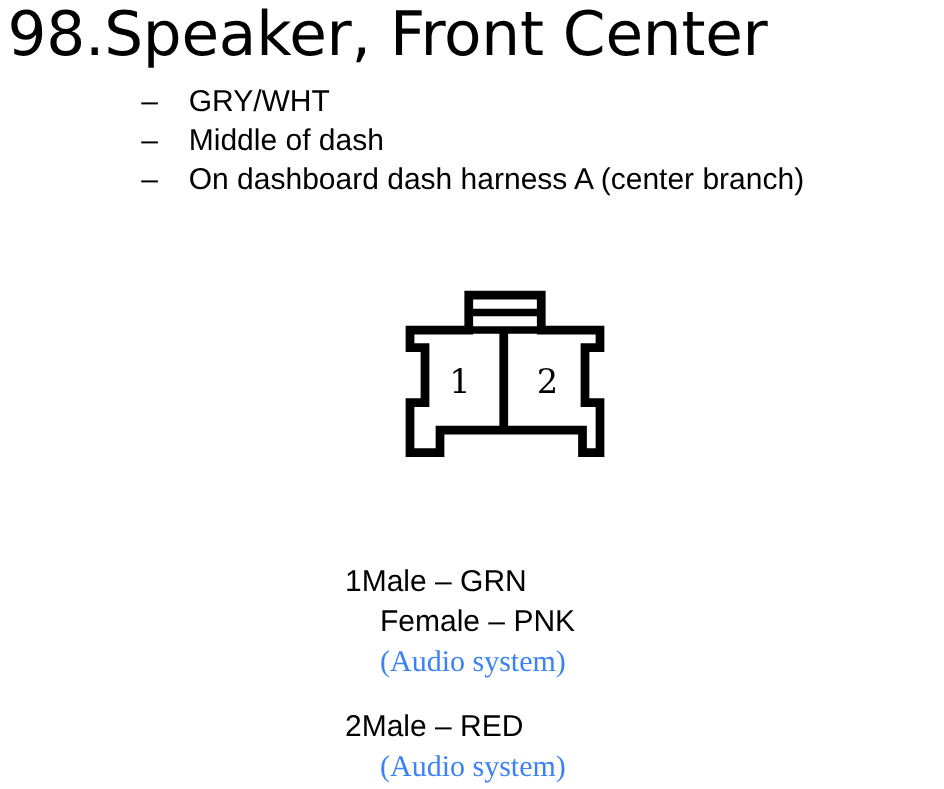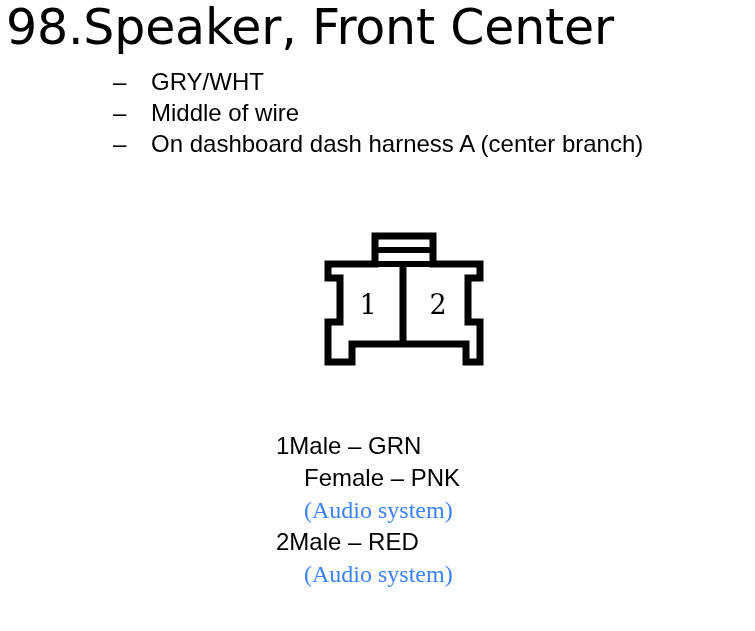--- a/index.html
+++ b/index.html
@@ -91,20 +91,21 @@
   }
   .legend-line {
     font-family: "Liberation Sans", sans-serif;
     font-size: 24px;
     line-height: 32px;
     white-space: nowrap;
     color: #000000;
   }
   .legend-line.male {
     padding-left: 0px;
+    margin-top: 20px;
   }
   .legend-line.female {
     padding-left: 28px;
   }
   .legend-line.system {
     padding-left: 28px;
     color: #3b82f6;
     font-family: Liberation Serif, serif;
   }
 </style>
@@ -115,21 +116,21 @@
 
 <div class="bullet-list">
 
   <div class="bullet-row">
     <span class="bullet-dash">–</span>
     <span class="bullet-text">GRY/WHT</span>
   </div>
 
   <div class="bullet-row">
     <span class="bullet-dash">–</span>
-    <span class="bullet-text">Middle of wire</span>
+    <span class="bullet-text">Middle of dash</span>
   </div>
 
   <div class="bullet-row">
     <span class="bullet-dash">–</span>
     <span class="bullet-text">On dashboard dash harness A (center branch)</span>
   </div>
 
 </div>
 
 <div class="connector-wrap">

